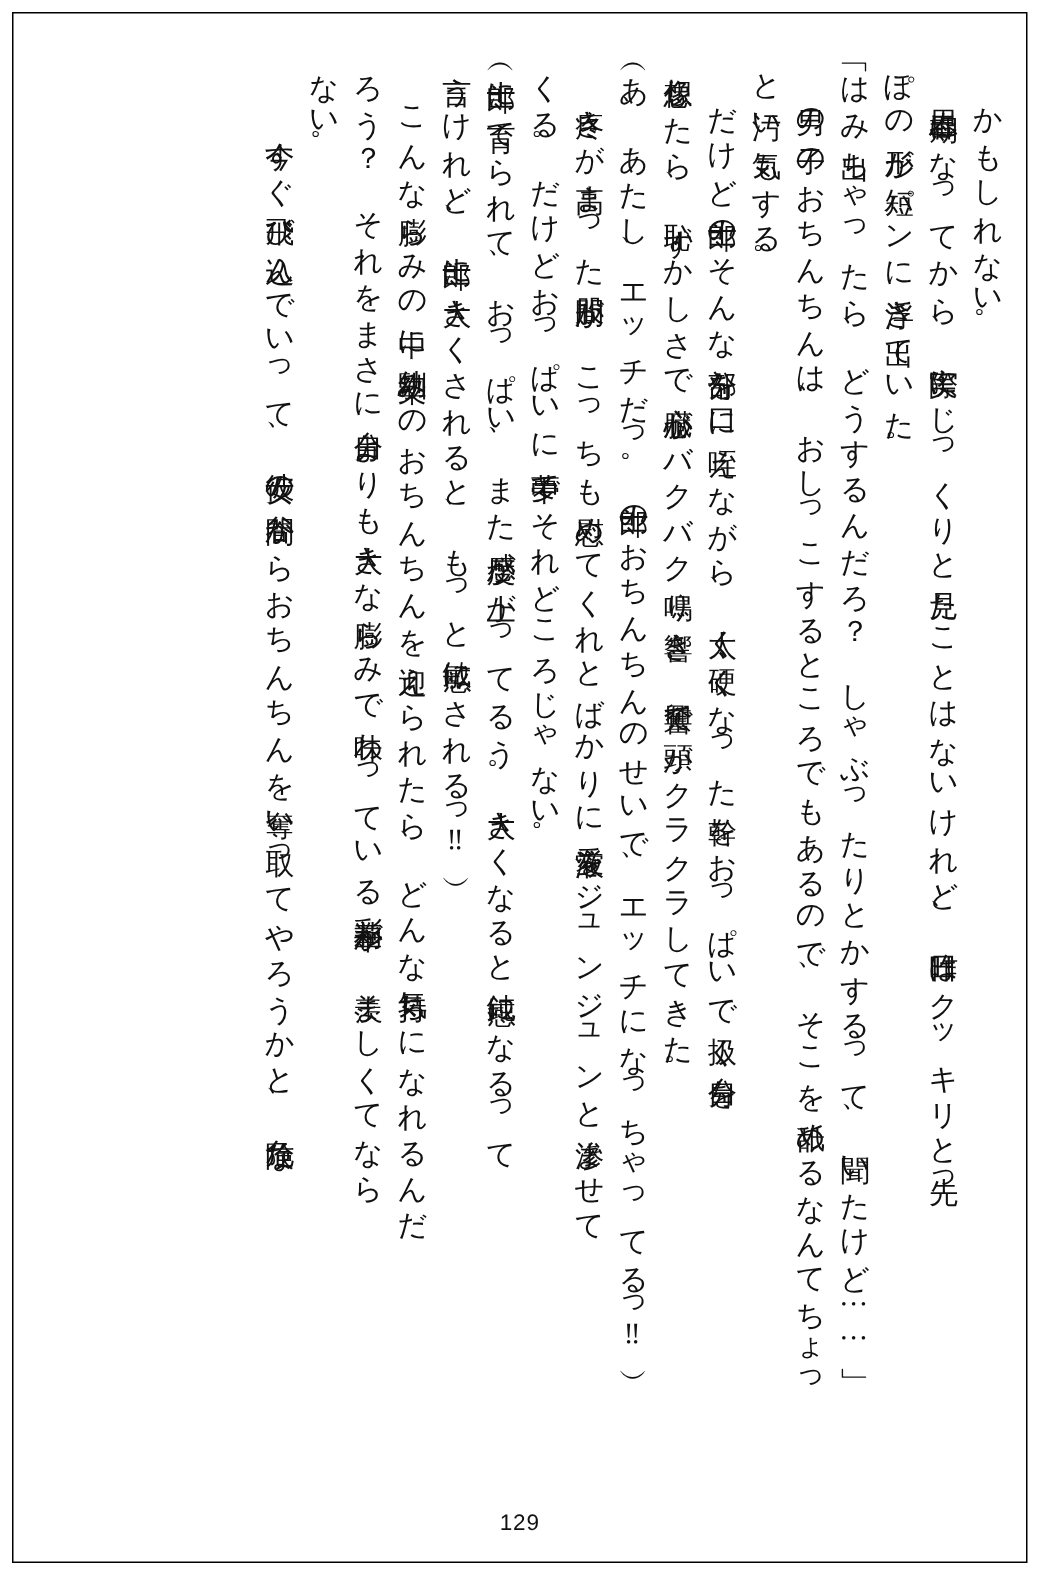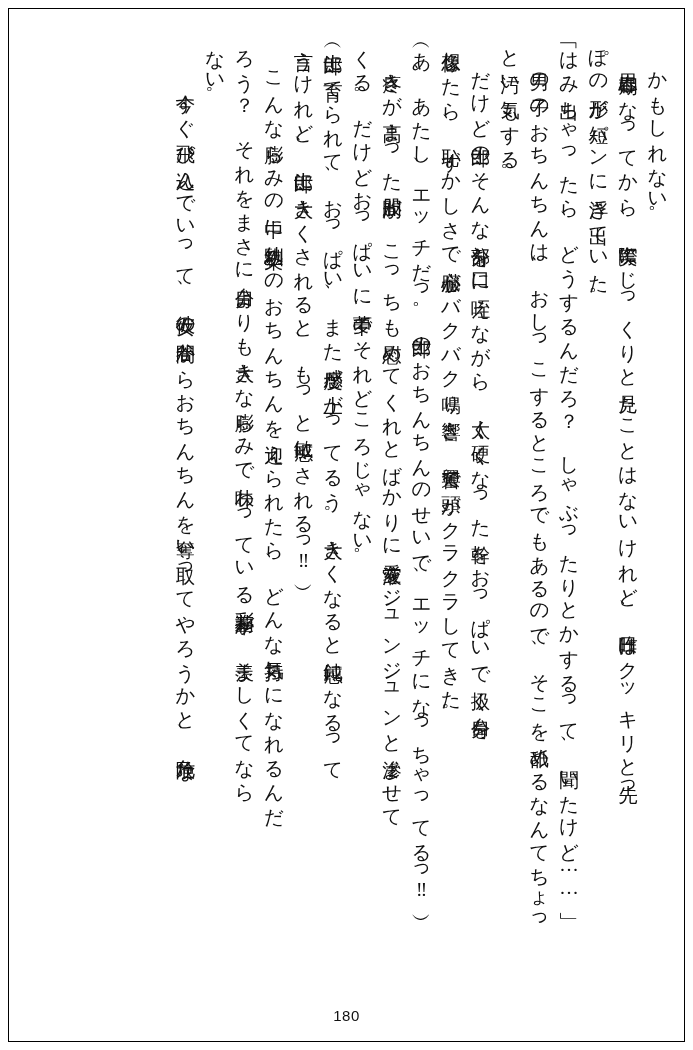--- a/index.html
+++ b/index.html
@@ -93,14 +93,14 @@
     <div class="vline">　疼きが高まった股間が、こっちも慰めてくれとばかりに愛液をジュンジュンと滲ませて</div>
     <div class="vline">くる。だけどおっぱいに夢中でそれどころじゃない。</div>
     <div class="vline">（士郎に育てられて、おっぱい、また感度が上がってるう。大きくなると鈍感になるって</div>
     <div class="vline">言うけれど、士郎に大きくされると、もっと敏感にされるっ‼）</div>
     <div class="vline">　こんな膨らみの中に幼馴染みのおちんちんを迎えられたら、どんな気持ちになれるんだ</div>
     <div class="vline">ろう？　それをまさに自分よりも大きな膨らみで味わっている彩莉華が、羨ましくてなら</div>
     <div class="vline">ない。</div>
     <div class="vline indent">　今すぐ飛び込んでいって、彼女の谷間からおちんちんを奪い取ってやろうかと、危険な</div>
   </div>
 
-  <div class="page-number">180</div>
+  <div class="page-number">129</div>
 </div>
 
 </body></html>

